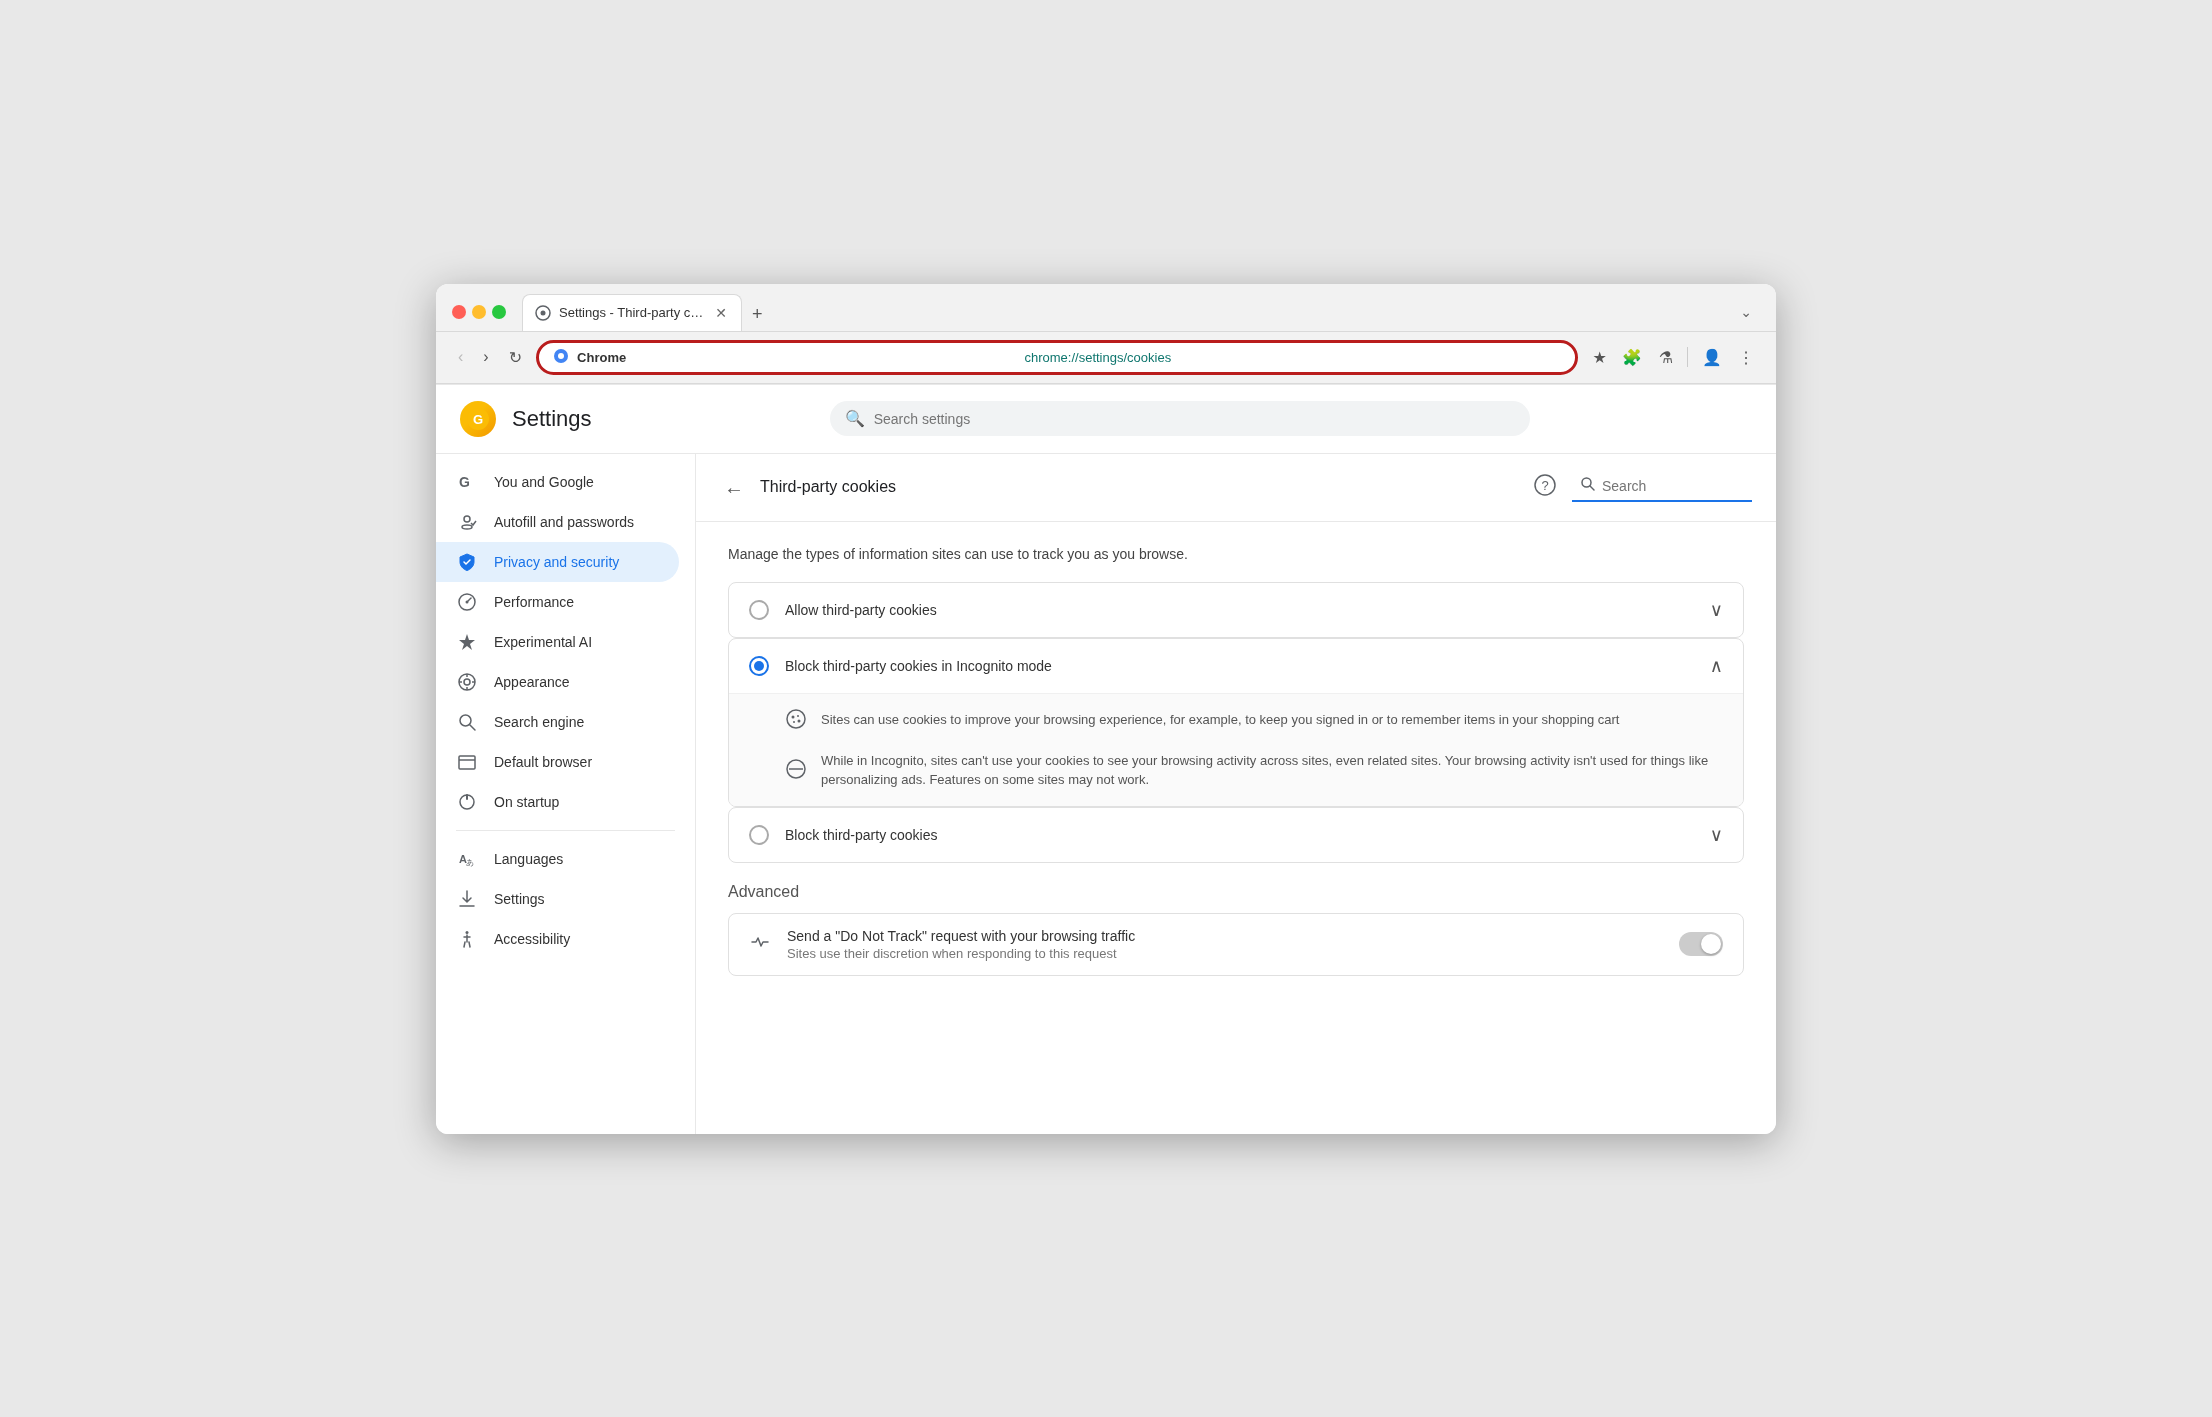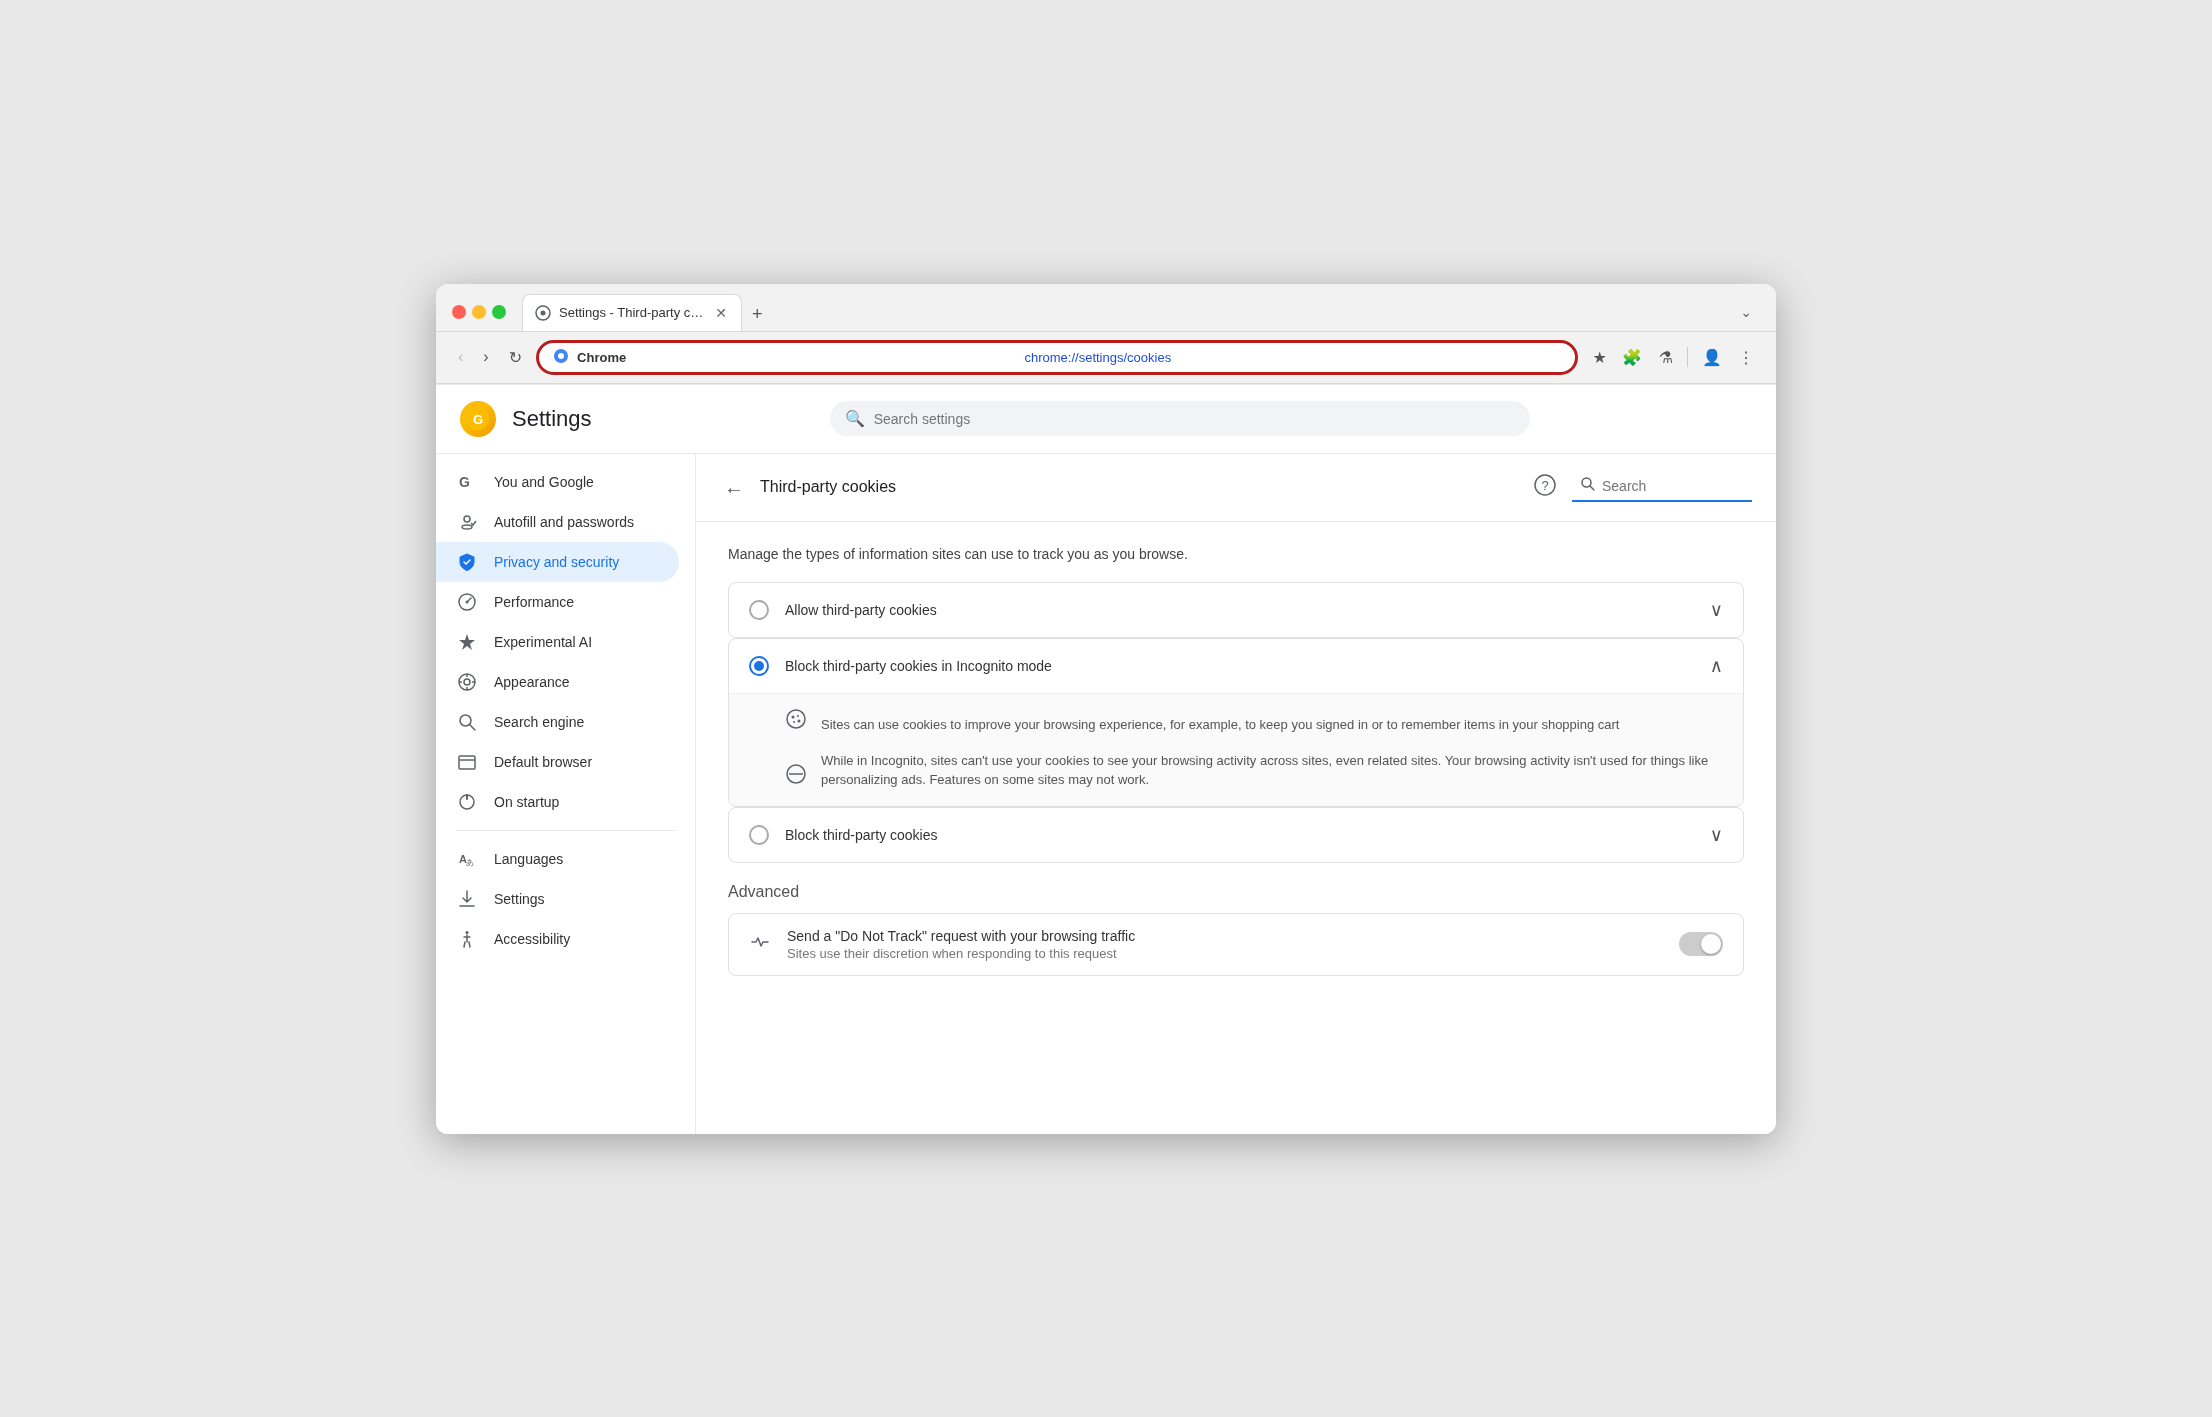--- a/index.html
+++ b/index.html
@@ -64,21 +64,21 @@
       align-items: center;
       background: #ffffff;
       border: 3px solid #b91c1c;
       border-radius: 20px;
       padding: 5px 14px;
       gap: 8px;
       text-align: center;
     }
     .address-icon { font-size: 14px; color: #555; }
     .address-chrome { font-size: 13px; font-weight: 600; color: #333; }
-    .address-url { font-size: 13px; color: #1d4ed8; flex: 1; }
+    .address-url { font-size: 13px; color: #0f766e; flex: 1; }
     .toolbar-icons { display: flex; gap: 4px; align-items: center; }
     .toolbar-icon-btn { background: none; border: none; cursor: pointer; padding: 6px; border-radius: 50%; font-size: 16px; color: #555; }
     .divider-v { width: 1px; height: 20px; background: #ccc; margin: 0 4px; }
 
     
     .settings-header {
       background: #ffffff;
       padding: 16px 24px;
       display: flex;
       align-items: center;
@@ -196,21 +196,21 @@
       flex-shrink: 0;
       display: flex; align-items: center; justify-content: center;
     }
     .radio-btn.selected { border-color: #1a73e8; }
     .radio-inner { width: 10px; height: 10px; border-radius: 50%; background: #1a73e8; }
     .option-label { flex: 1; font-size: 14px; color: #333; }
     .option-chevron { font-size: 18px; color: #555; cursor: pointer; }
 
     
     .expanded-content { padding: 12px 20px 16px 56px; border-top: 1px solid #f0f0f0; background: #fafafa; }
-    .expanded-item { display: flex; align-items: flex-end; gap: 14px; margin-bottom: 16px; }
+    .expanded-item { display: flex; align-items: center; gap: 14px; margin-bottom: 16px; }
     .expanded-item:last-child { margin-bottom: 0; }
     .expanded-icon { font-size: 20px; color: #555; margin-top: 2px; flex-shrink: 0; }
     .expanded-text { font-size: 13px; color: #555; line-height: 1.5; }
 
     
     .advanced-label { font-size: 16px; font-weight: 500; color: #555; margin: 20px 0 12px 0; text-transform: none; }
 
     .advanced-row {
       display: flex;
       align-items: center;

